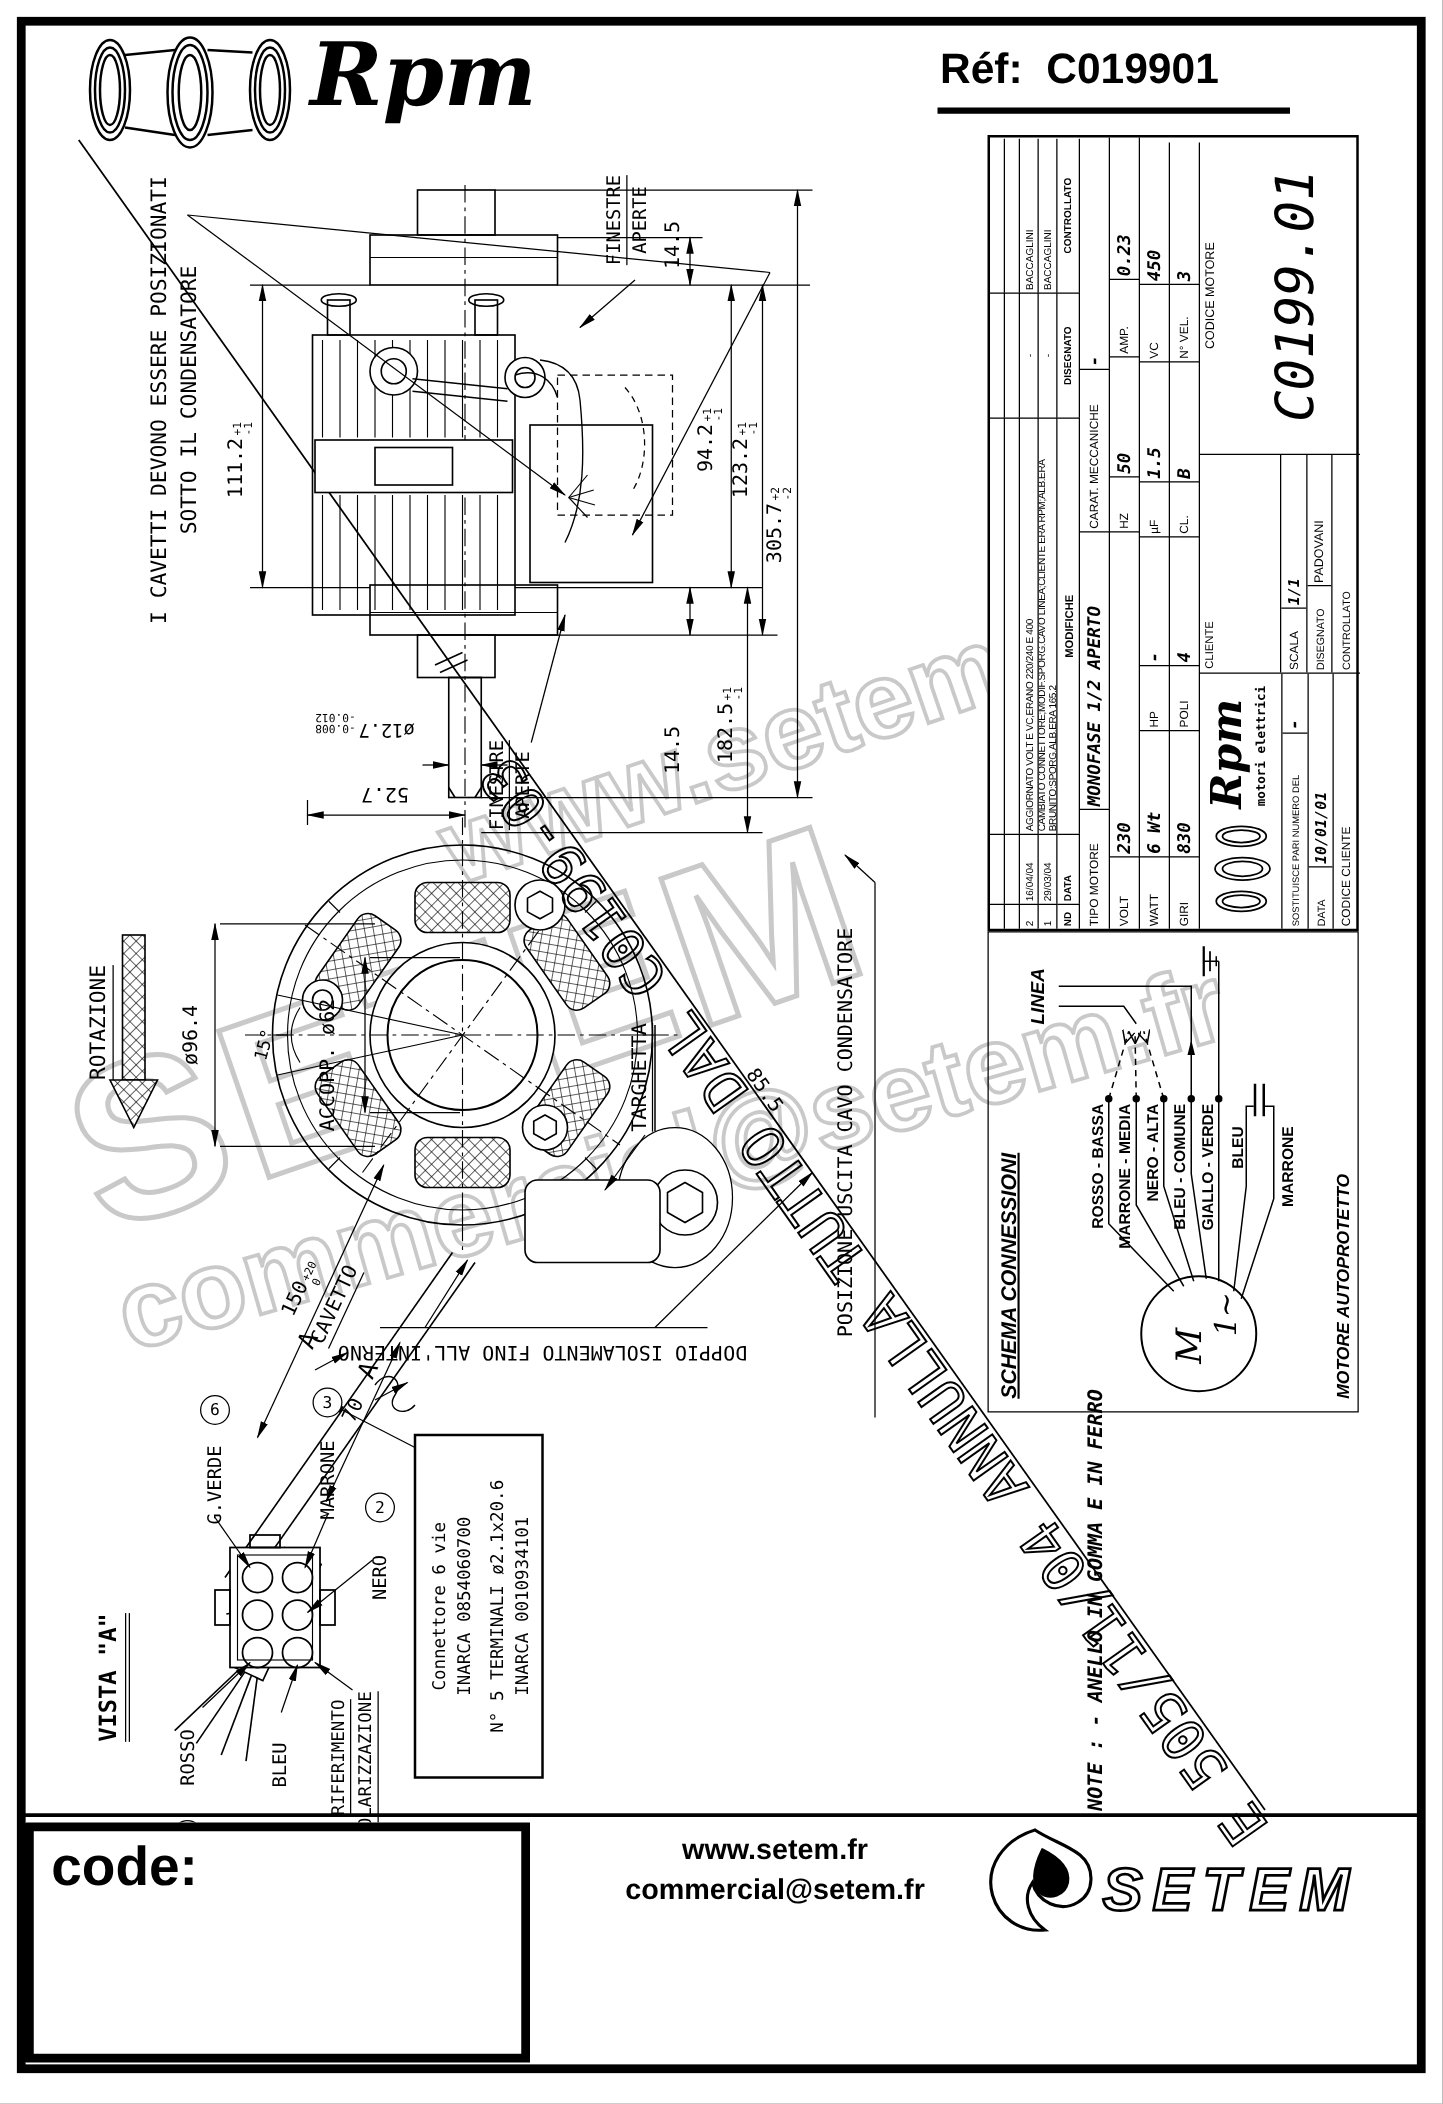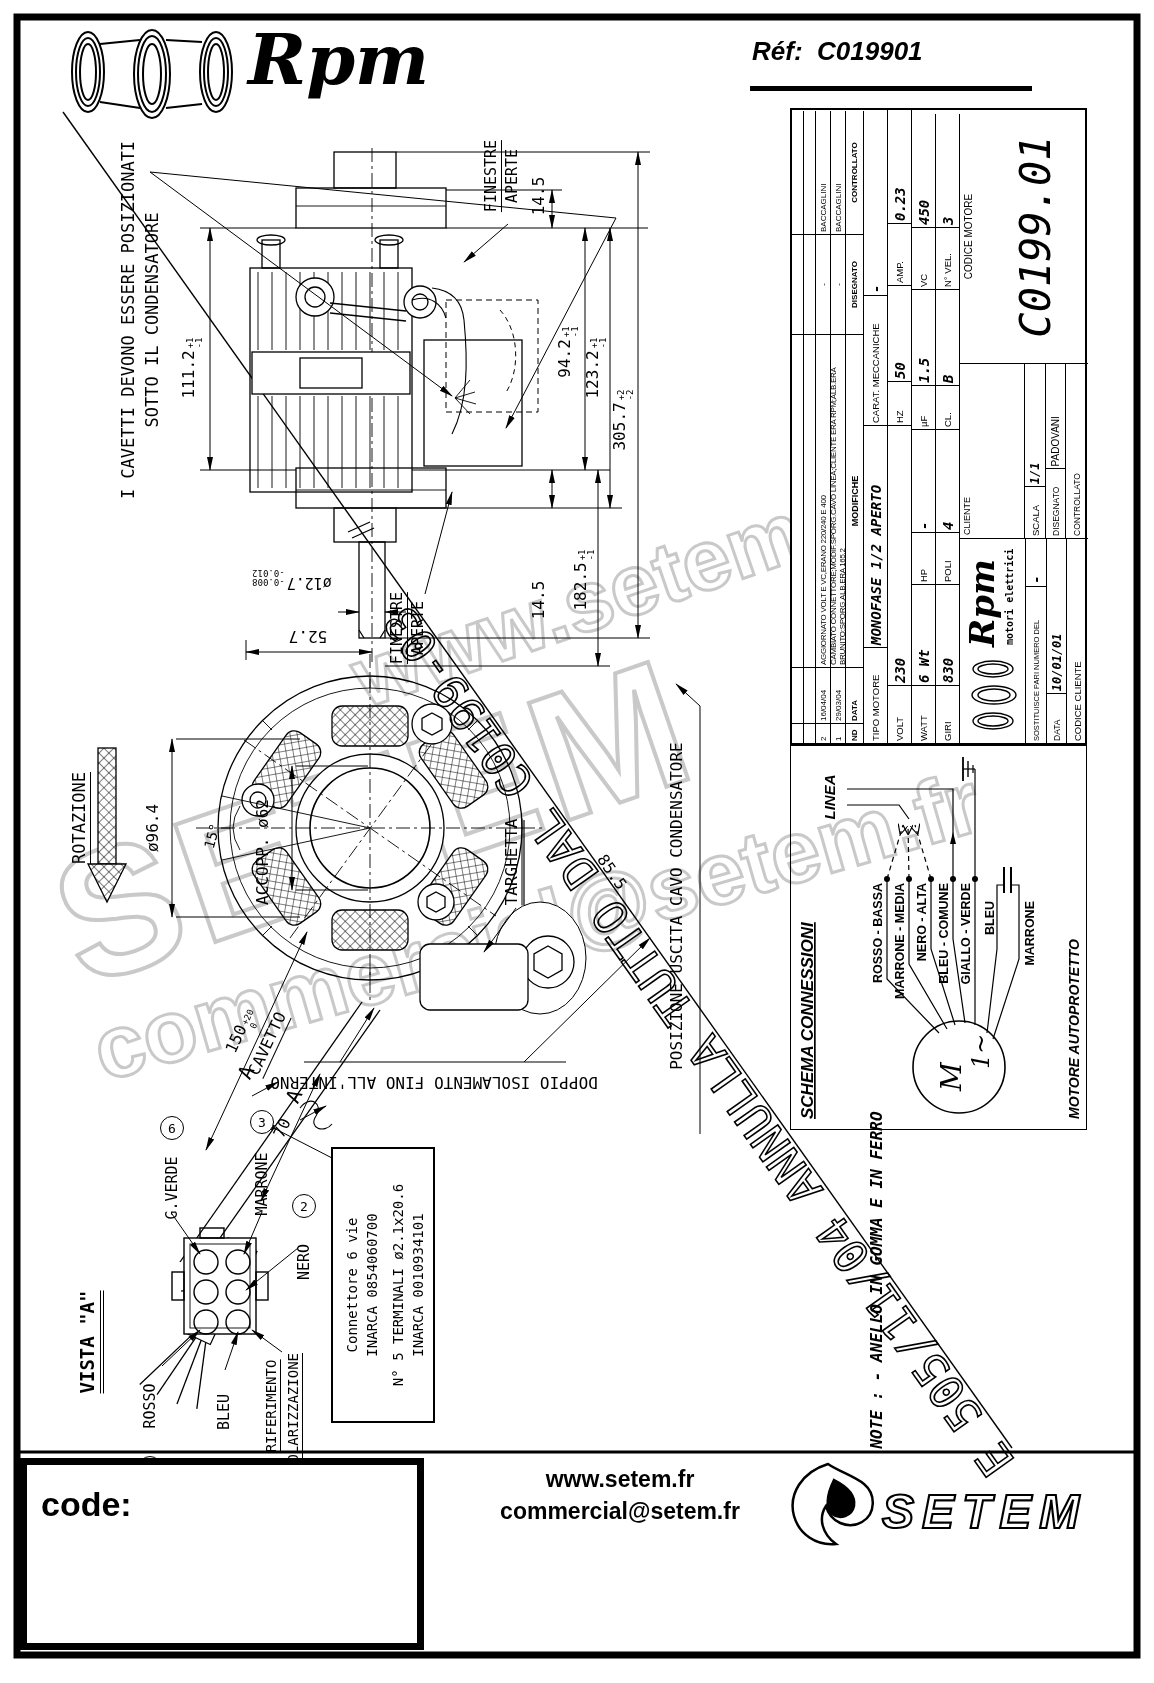--- a/index.html
+++ b/index.html
@@ -314,21 +314,21 @@
       <ellipse cx="176" cy="48" rx="16" ry="40"></ellipse>
         <ellipse cx="176" cy="48" rx="12" ry="34"></ellipse>
         <ellipse cx="176" cy="48" rx="8" ry="28"></ellipse>
       <line x1="60" y1="20" x2="100" y2="16"></line>
         <line x1="126" y1="16" x2="162" y2="18"></line>
       <line x1="60" y1="78" x2="100" y2="84"></line>
         <line x1="126" y1="84" x2="162" y2="80"></line>
     </g>
   </svg>
   <div class="lbl" style="left:248px;top:18px;font-family:'DejaVu Serif',serif;font-style:italic;font-weight:bold;font-size:70px;">Rpm</div>
-  <div class="lbl sans" style="left:752px;top:36px;font-size:26px;font-weight:bold;font-style:italic;">
+  <div class="lbl sans" style="left:752px;top:36px;font-size:34px;font-weight:bold;">
     <span>Réf:</span>&nbsp;&nbsp;<span>C019901</span>
   </div>
   <div style="position:absolute;left:750px;top:86px;width:282px;border-bottom:5px solid #000;"></div>
 
   <div class="lbl" style="left:128px;top:320px;font-size:17px;transform:translate(-50%,-50%) rotate(-90deg);">I CAVETTI DEVONO ESSERE POSIZIONATI</div>
   <div class="lbl" style="left:152px;top:320px;font-size:17px;transform:translate(-50%,-50%) rotate(-90deg);">SOTTO IL CONDENSATORE</div>
 
   <div class="lbl underln" style="left:492px;top:176px;font-size:15px;transform:translate(-50%,-50%) rotate(-90deg);">FINESTRE</div>
   <div class="lbl" style="left:512px;top:176px;font-size:15px;transform:translate(-50%,-50%) rotate(-90deg);">APERTE</div>
   <div class="lbl" style="left:538px;top:196px;transform:translate(-50%,-50%) rotate(-90deg);">14.5</div>
@@ -661,21 +661,21 @@
         </g>
       </svg>
     </div>
   </div>
 
   <svg width="1154" height="1683" style="pointer-events:none;">
     <text x="712" y="1032" font-size="46" font-family="DejaVu Sans Mono, monospace" text-anchor="middle" fill="none" stroke="#000" stroke-width="1.6" transform="rotate(-125.3 712 1032)">E 505/11/04 ANNULLA TUTTO DAL C0199-03</text>
   </svg>
 
   <div style="position:absolute;left:20px;top:1458px;width:404px;height:192px;border:7px solid #000;box-sizing:border-box;background:#fff;">
-    <div class="sans" style="position:absolute;left:14px;top:20px;font-size:34px;font-weight:bold;">code:</div>
+    <div class="sans" style="position:absolute;left:14px;top:4px;font-size:44px;font-weight:bold;">code:</div>
   </div>
   <div class="sans" style="position:absolute;left:455px;top:1466px;width:330px;text-align:center;font-size:23px;font-weight:bold;">www.setem.fr</div>
   <div class="sans" style="position:absolute;left:455px;top:1498px;width:330px;text-align:center;font-size:23px;font-weight:bold;">commercial@setem.fr</div>
   <svg width="340" height="120" style="left:782px;top:1450px;">
     <g stroke="#000" fill="#fff" stroke-width="2.5">
       <path d="M46,14 C20,22 6,44 12,66 C17,84 34,96 54,94 C40,84 36,68 44,56 C48,72 66,80 80,72 C94,64 94,44 82,34 C72,26 58,22 46,14 z"></path>
       <path d="M52,30 C64,36 74,44 72,56 C70,66 58,70 50,64 C44,58 44,46 52,30 z" fill="#000"></path>
     </g>
     <text x="100" y="78" font-size="48" font-style="italic" font-weight="bold" font-family="Liberation Sans, sans-serif" fill="none" stroke="#000" stroke-width="2.2" letter-spacing="8">SETEM</text>
   </svg>

